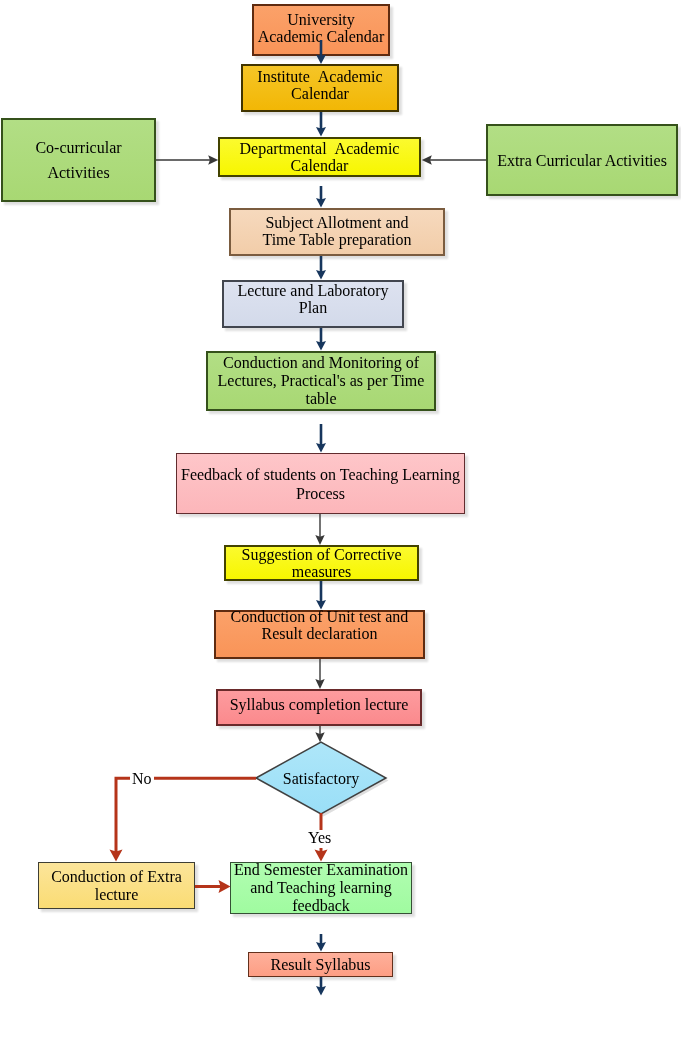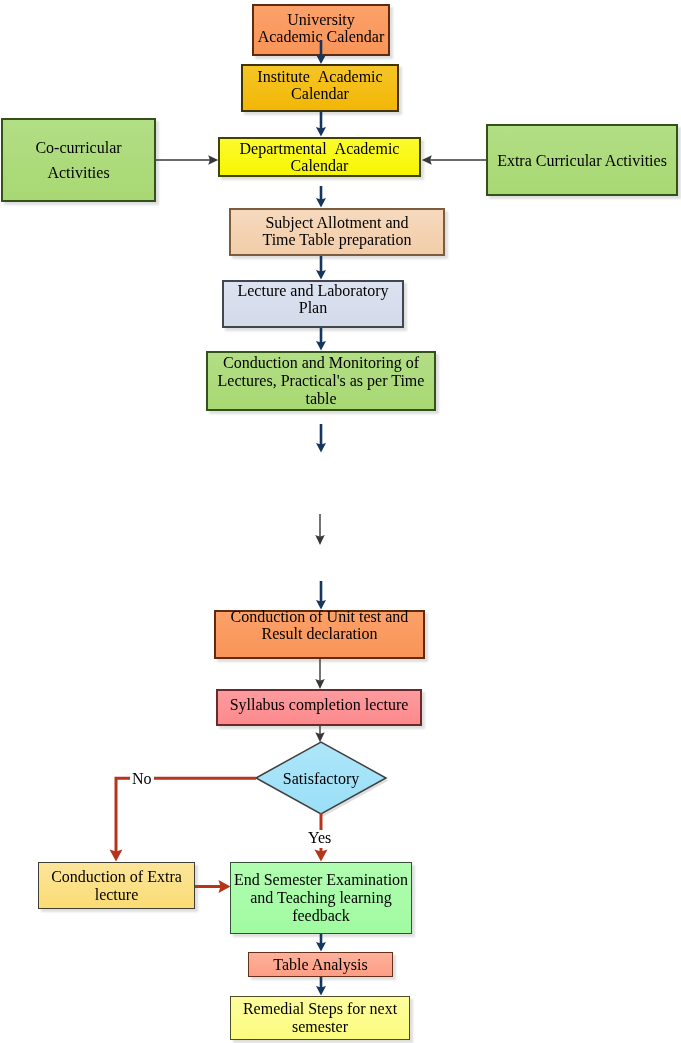--- a/index.html
+++ b/index.html
@@ -24,33 +24,34 @@
 <div class="bx" style="left:218px;top:137px;width:203px;height:40px;background:linear-gradient(180deg,#fbfa2e,#f7f600);border-color:#434300;border-width:2px;">Departmental&nbsp;&nbsp;Academic<br>Calendar</div>
 
 <div class="bx" style="left:486px;top:124px;width:192px;height:72px;background:linear-gradient(180deg,#b2de85,#a8d873);border-color:#35511b;">Extra Curricular Activities</div>
 
 <div class="bx" style="padding-bottom:3px;left:229px;top:208px;width:216px;height:48px;background:linear-gradient(180deg,#f6d9bd,#f2cda9);border-color:#7b5c3f;">Subject Allotment and<br>Time Table preparation</div>
 
 <div class="bx" style="padding-bottom:10px;left:222px;top:280px;width:182px;height:48px;background:linear-gradient(180deg,#dde2f0,#d3daea);border-color:#42464f;">Lecture and Laboratory<br>Plan</div>
 
 <div class="bx" style="left:206px;top:351px;width:230px;height:60px;background:linear-gradient(180deg,#b2de85,#a8d873);border-color:#35511b;line-height:18px;">Conduction and Monitoring of<br>Lectures, Practical's as per Time<br>table</div>
 
+<div class="bx" style="left:176px;top:453px;width:289px;height:61px;background:linear-gradient(180deg,#fec6c9,#fcb6ba);border-color:#612c2e;border-width:1.7px;line-height:19px;">Feedback of students on Teaching Learning<br>Process</div>
 
+<div class="bx" style="left:224px;top:545px;width:195px;height:36px;background:linear-gradient(180deg,#fbfa2e,#f7f600);border-color:#434300;">Suggestion of Corrective<br>measures</div>
 
 <div class="bx" style="padding-bottom:20px;left:214px;top:610px;width:211px;height:49px;background:linear-gradient(180deg,#fba169,#f99458);border-color:#5f2b10;">Conduction of Unit test and<br>Result declaration</div>
 
 <div class="bx" style="padding-bottom:6px;left:216px;top:689px;width:206px;height:37px;background:linear-gradient(180deg,#fd9b9e,#fb8a8d);border-color:#6a2a2b;">Syllabus completion lecture</div>
 
 <div class="bx" style="left:38px;top:862px;width:157px;height:47px;background:linear-gradient(180deg,#fce59a,#fadc74);border-color:#3e3e34;border-width:1.4px;line-height:18px;">Conduction of Extra<br>lecture</div>
 
-<div class="bx" style="left:230px;top:862px;width:182px;height:72px;background:linear-gradient(180deg,#b1fdb1,#a0fba0);border-color:#355035;border-width:1.5px;line-height:18px;">End Semester Examination<br>and Teaching learning<br>feedback</div>
+<div class="bx" style="left:230px;top:862px;width:182px;height:52px;background:linear-gradient(180deg,#b1fdb1,#a0fba0);border-color:#355035;border-width:1.5px;line-height:18px;">End Semester Examination<br>and Teaching learning<br>feedback</div>
 
-<div class="bx" style="left:248px;top:952px;width:145px;height:25px;background:linear-gradient(180deg,#feb09b,#fd9e84);border-color:#63301c;border-width:1.5px;">Table Analysis</div>
+<div class="bx" style="left:248px;top:952px;width:145px;height:25px;background:linear-gradient(180deg,#feb09b,#fd9e84);border-color:#63301c;border-width:1.5px;">Result Syllabus</div>
 
-<div class="bx" style="left:230px;top:996px;width:180px;height:44px;background:linear-gradient(180deg,#fdfd9d,#fbfb7f);border-color:#4c4c28;border-width:1.5px;line-height:18px;">Remedial Steps for next<br>semester</div>
 
 <svg width="681" height="1043" viewBox="0 0 681 1043">
   <defs>
     <linearGradient id="diag" x1="0" y1="0" x2="0" y2="1">
       <stop offset="0" stop-color="#aee6f9"></stop>
           <stop offset="1" stop-color="#9adff7"></stop>
     </linearGradient>
   </defs>
 
   <polygon points="258.5,780.5 323.5,744.5 388.5,780.5 323.5,816.5" fill="rgba(0,0,0,0.13)"></polygon>

